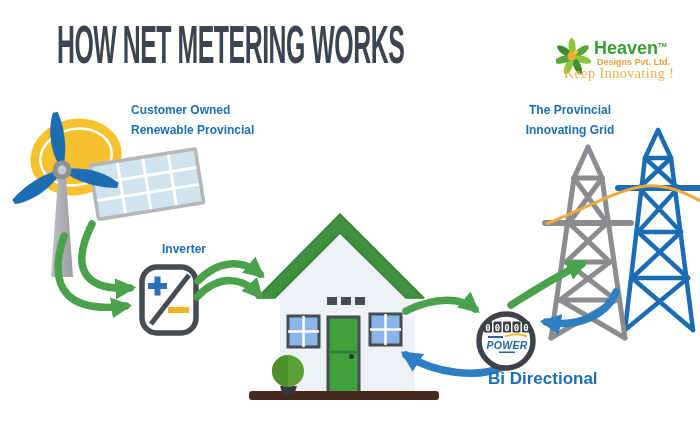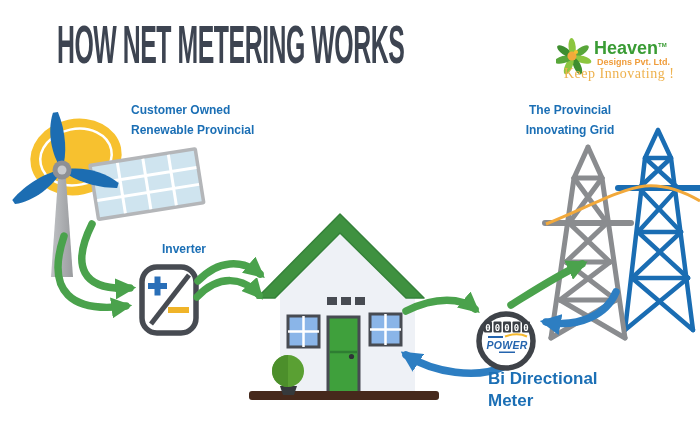--- a/index.html
+++ b/index.html
@@ -200,16 +200,15 @@
 
   <div class="lbl lbl-grid">
     <div>The Provincial</div>
     <div>Innovating Grid</div>
   </div>
 
   <div class="lbl lbl-inverter">Inverter</div>
 
   <div class="lbl lbl-meter">
     <div>Bi Directional</div>
-    <div>Meter</div>
   </div>
 
 </div>
 
 </body></html>

